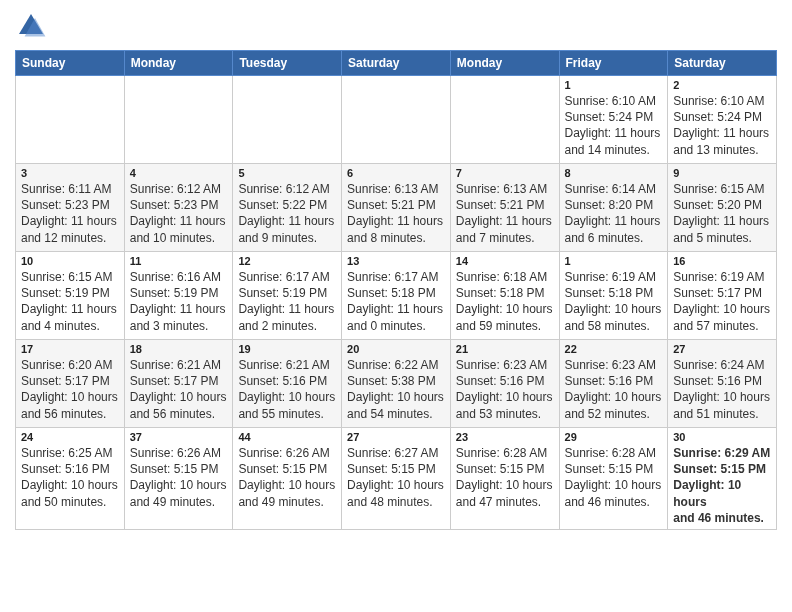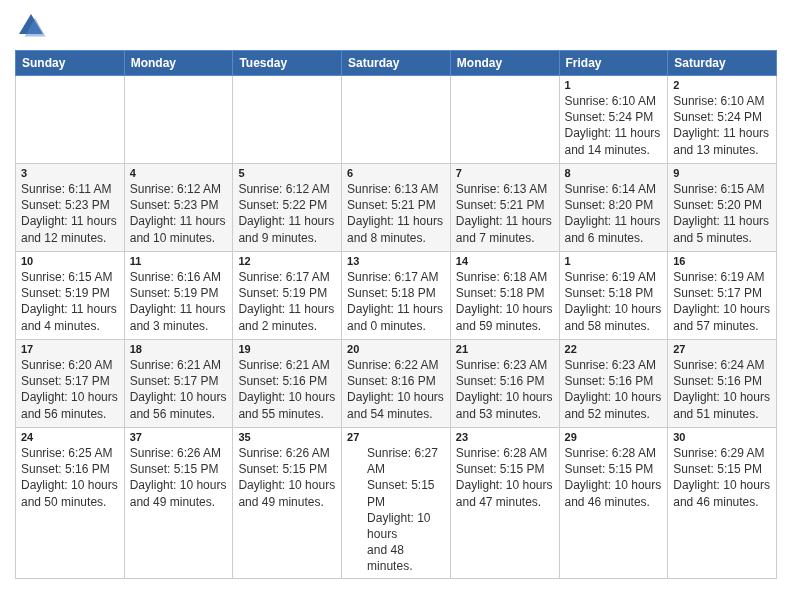--- a/index.html
+++ b/index.html
@@ -275,21 +275,21 @@
           <td>
             <span class="day-num">19</span>
             <div class="day-info" style="white-space: pre-line;">Sunrise: 6:21 AM
 Sunset: 5:16 PM
 Daylight: 10 hours
 and 55 minutes.</div>
           </td>
           <td>
             <span class="day-num">20</span>
             <div class="day-info" style="white-space: pre-line;">Sunrise: 6:22 AM
-Sunset: 8:16 PM
+Sunset: 5:38 PM
 Daylight: 10 hours
 and 54 minutes.</div>
           </td>
           <td>
             <span class="day-num">21</span>
             <div class="day-info" style="white-space: pre-line;">Sunrise: 6:23 AM
 Sunset: 5:16 PM
 Daylight: 10 hours
 and 53 minutes.</div>
           </td>
@@ -317,50 +317,50 @@
 and 50 minutes.</div>
           </td>
           <td>
             <span class="day-num">37</span>
             <div class="day-info" style="white-space: pre-line;">Sunrise: 6:26 AM
 Sunset: 5:15 PM
 Daylight: 10 hours
 and 49 minutes.</div>
           </td>
           <td>
-            <span class="day-num">35</span>
+            <span class="day-num">44</span>
             <div class="day-info" style="white-space: pre-line;">Sunrise: 6:26 AM
 Sunset: 5:15 PM
 Daylight: 10 hours
 and 49 minutes.</div>
           </td>
           <td>
             <span class="day-num">27</span>
-            <div class="day-info" style="white-space: pre-line; margin-left: 20px;">Sunrise: 6:27 AM
+            <div class="day-info" style="white-space: pre-line;">Sunrise: 6:27 AM
 Sunset: 5:15 PM
 Daylight: 10 hours
 and 48 minutes.</div>
           </td>
           <td>
             <span class="day-num">23</span>
             <div class="day-info" style="white-space: pre-line;">Sunrise: 6:28 AM
 Sunset: 5:15 PM
 Daylight: 10 hours
 and 47 minutes.</div>
           </td>
           <td>
             <span class="day-num">29</span>
             <div class="day-info" style="white-space: pre-line;">Sunrise: 6:28 AM
 Sunset: 5:15 PM
 Daylight: 10 hours
 and 46 minutes.</div>
           </td>
           <td>
             <span class="day-num">30</span>
-            <div class="day-info" style="white-space: pre-line;">Sunrise: 6:29 AM
+            <div class="day-info" style="white-space: pre-line; font-weight: bold;">Sunrise: 6:29 AM
 Sunset: 5:15 PM
 Daylight: 10 hours
 and 46 minutes.</div>
           </td>
         </tr>
       </tbody>
   </table>
 </div>
 
 </body></html>

